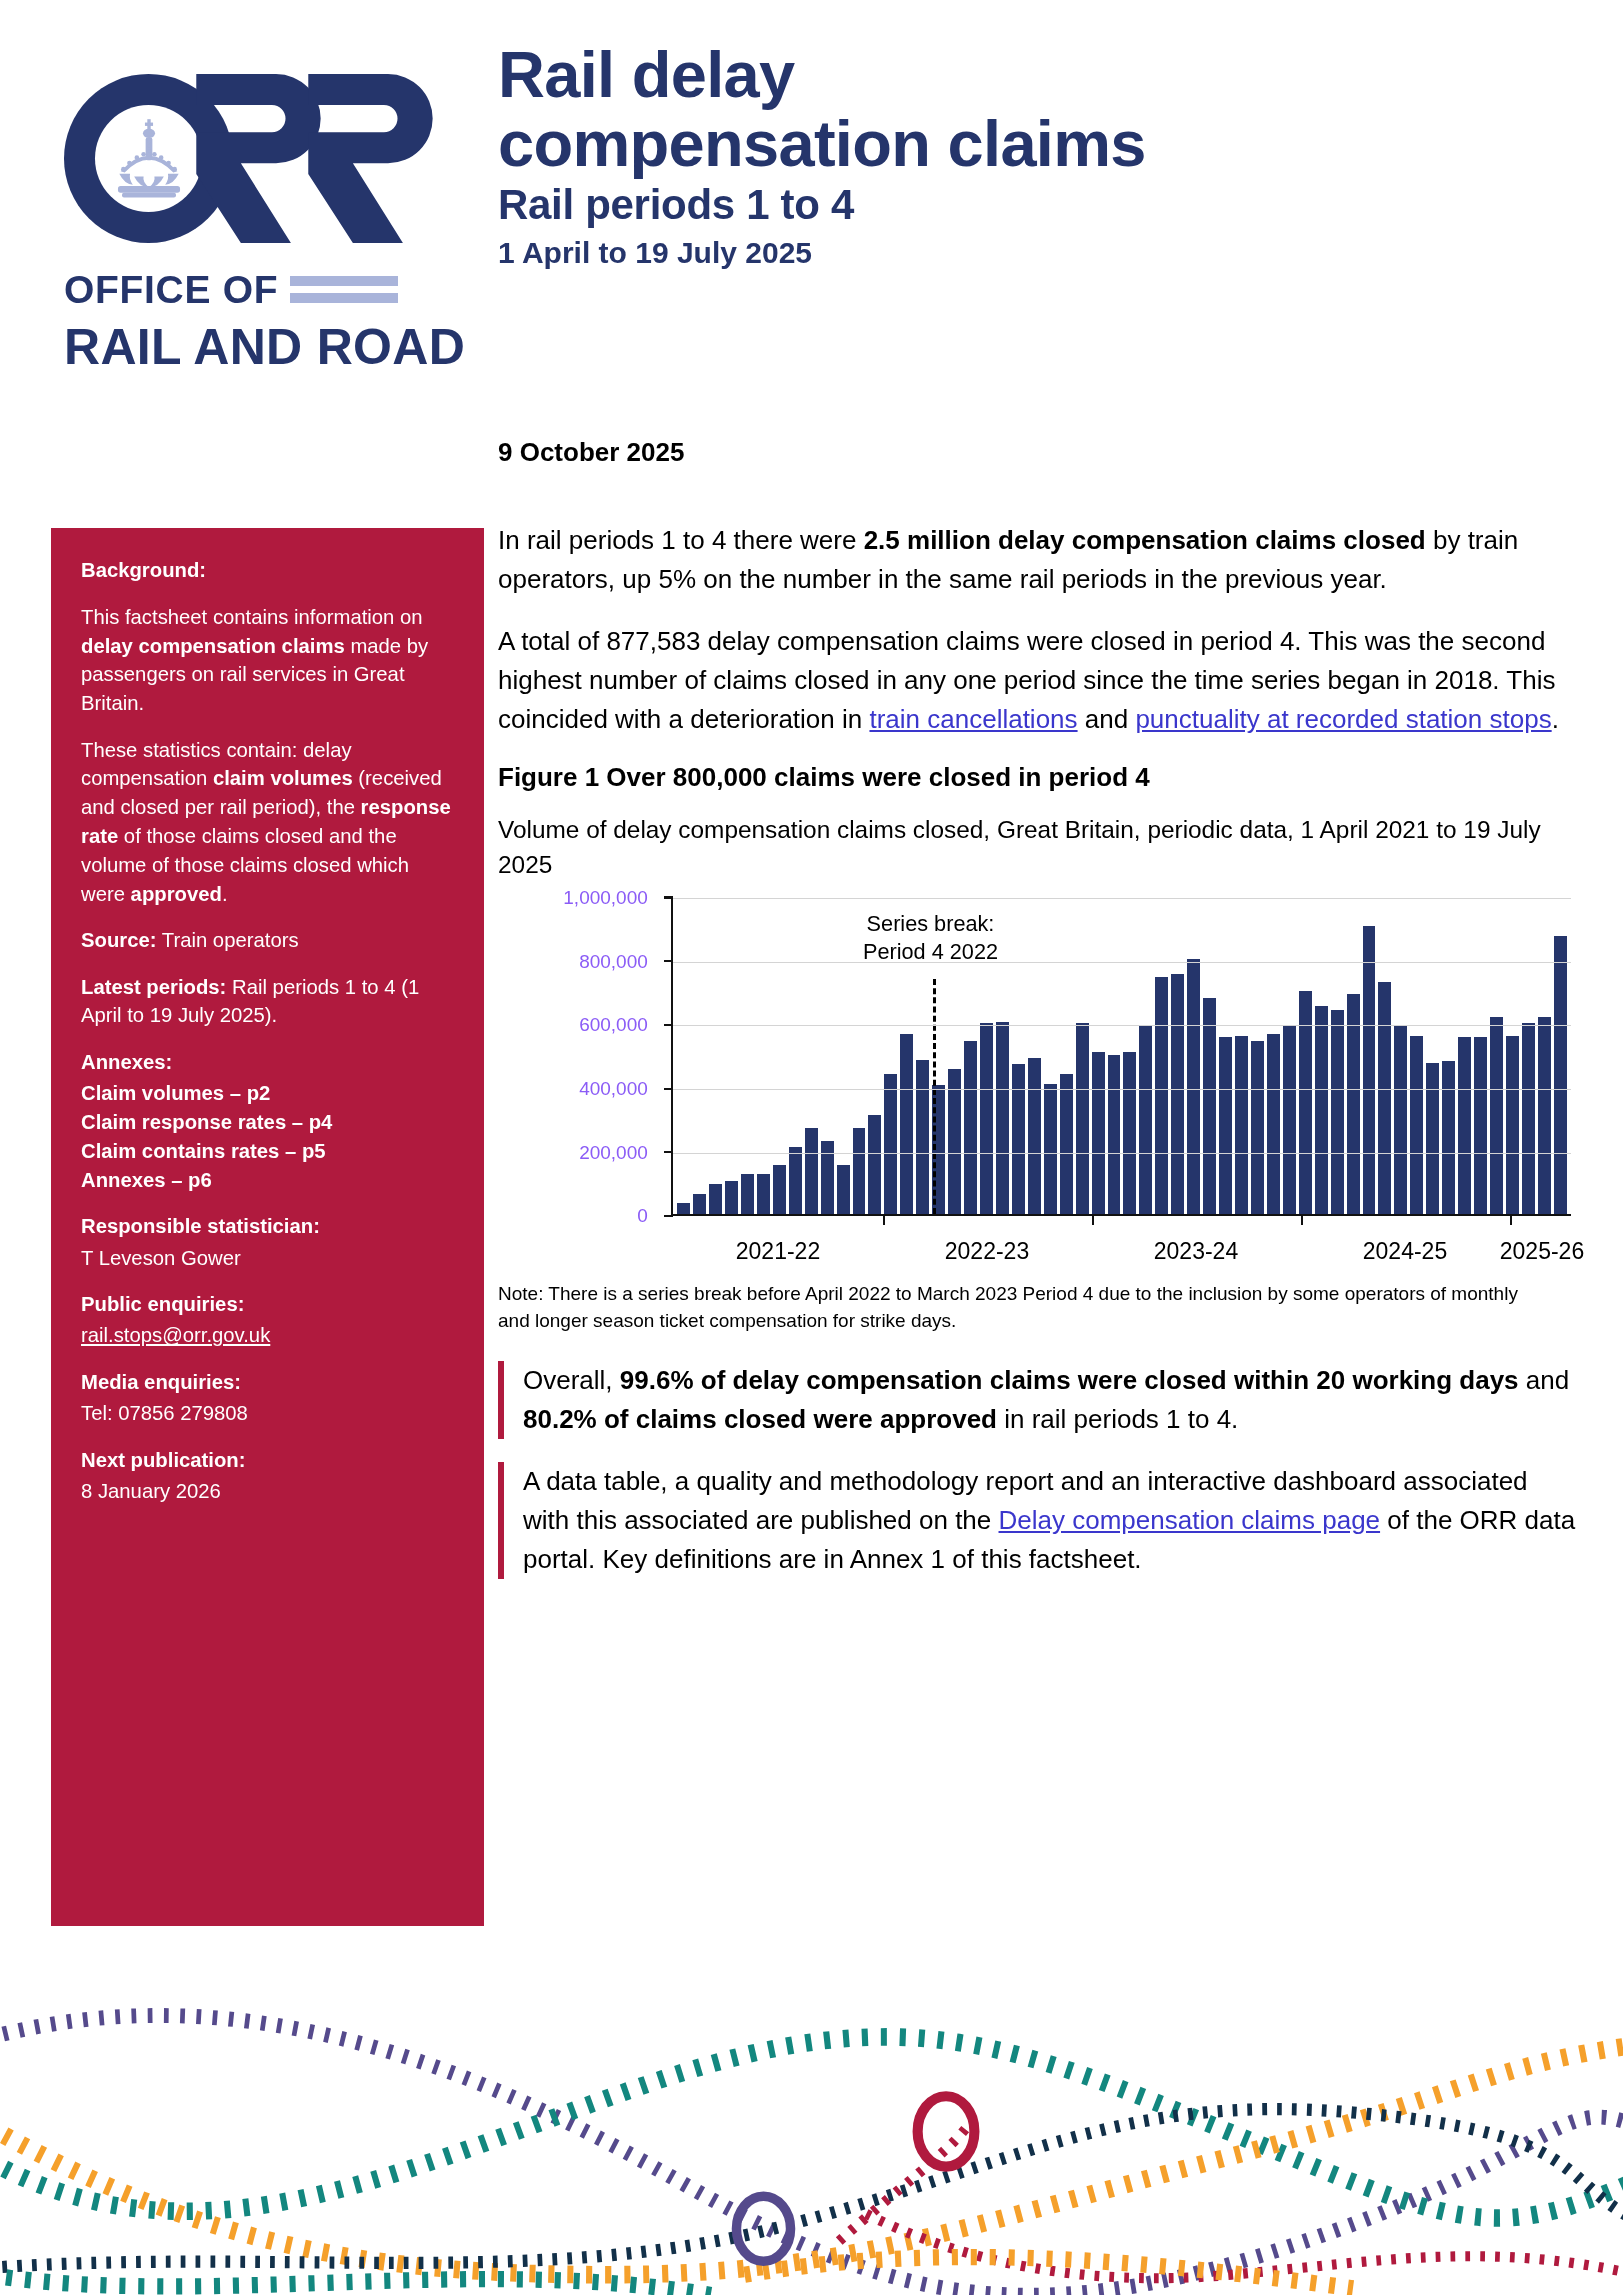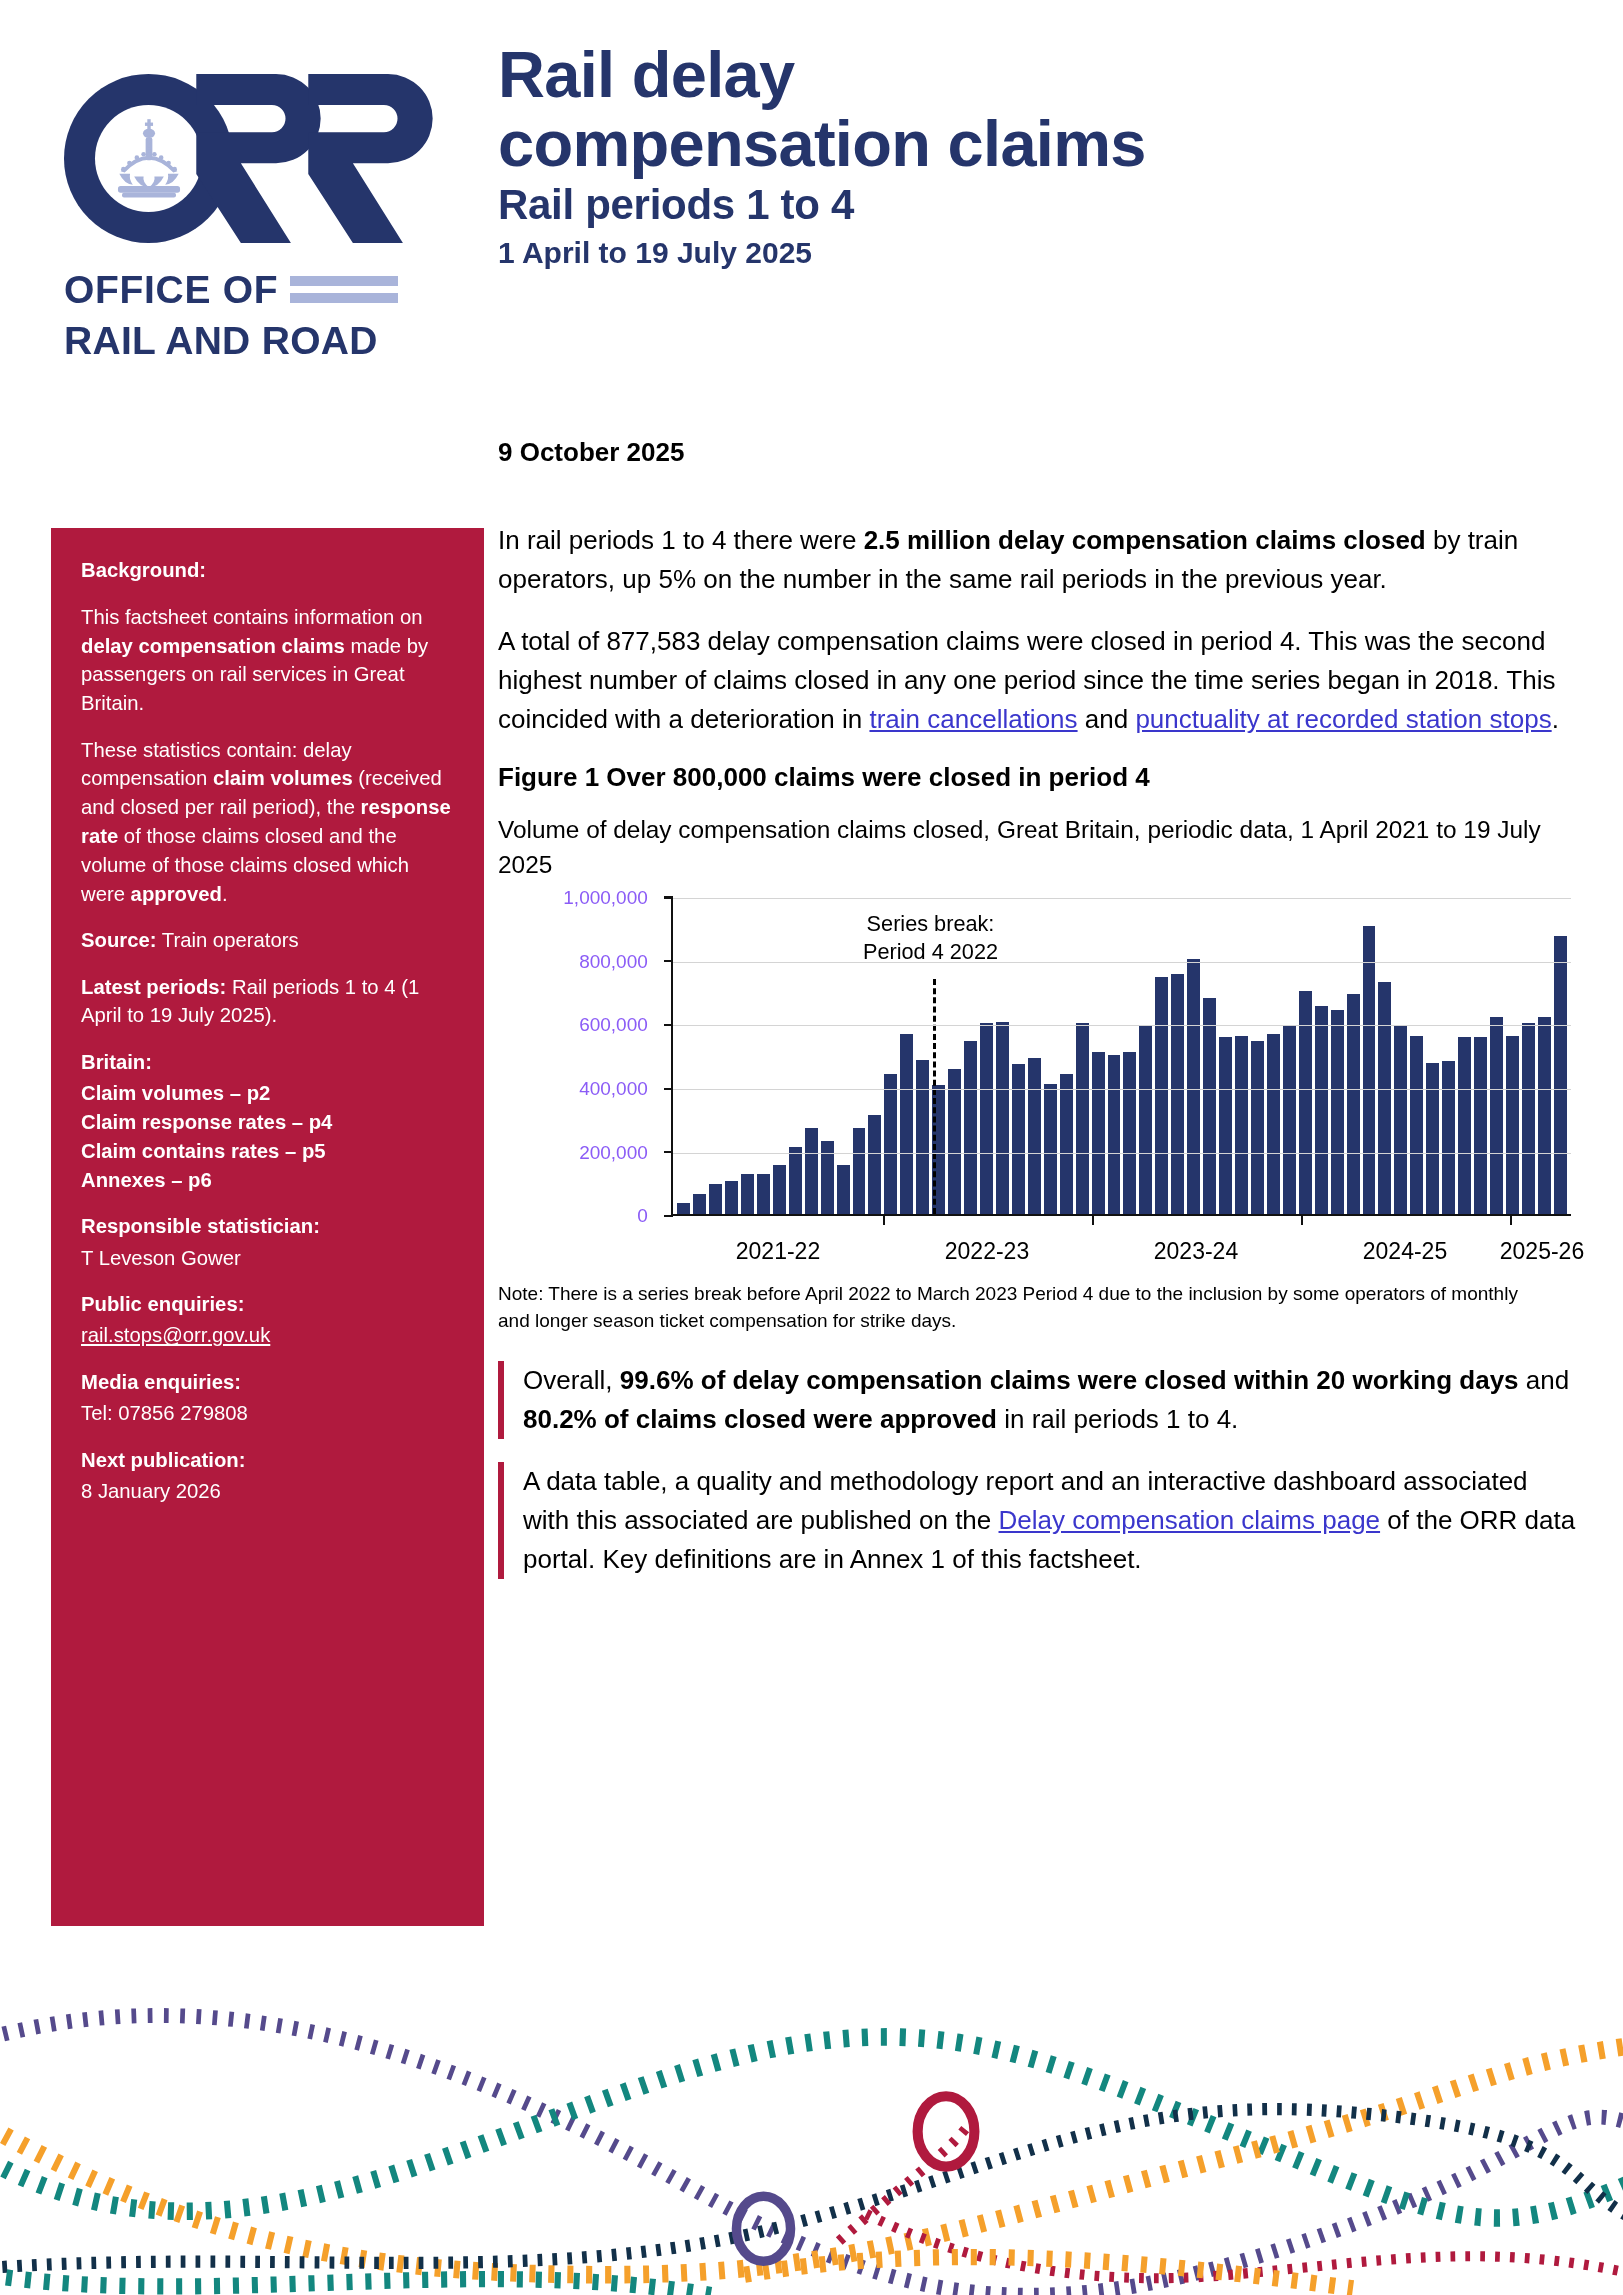--- a/index.html
+++ b/index.html
@@ -40,21 +40,21 @@
   .logo-r1 { left: 132px; }
   .logo-r2 { left: 244px; }
 
   .logo-text { position: absolute; left: 0; top: 223px; width: 406px; }
   .logo-line1 {
     font-size: 39px; font-weight: 700; color: #25356b;
     letter-spacing: 0.7px; line-height: 1.05; white-space: nowrap;
     display: flex; align-items: center; gap: 12.2px;
   }
   .logo-line2 {
-    font-size: 39px; font-weight: 700; color: #25356b;
+    font-size: 50px; font-weight: 700; color: #25356b;
     letter-spacing: 0.3px; line-height: 1.15; white-space: nowrap;
     margin-top: 8.1px;
   }
   .logo-bars { display: inline-flex; flex-direction: column; gap: 6.1px; padding-bottom: 2px; }
   .logo-bars span { display: block; width: 108px; height: 10.2px; background: #a9b4da; }
 
   .title-block { position: absolute; left: 498px; top: 41px; width: 1083px; }
   .title-main {
     font-size: 65px; font-weight: 700; color: #25356b;
     line-height: 1.06; letter-spacing: -0.7px;
@@ -254,21 +254,21 @@
   </p>
 
   <p>
     <b>Source:</b><span> Train operators</span>
   </p>
 
   <p>
     <b>Latest periods:</b><span> Rail periods 1 to 4 (1 April to 19 July 2025).</span>
   </p>
 
-  <p class="lead tight">Britain:</p>
+  <p class="lead tight">Annexes:</p>
   <div class="contents-list">
     <div>Claim volumes – p2</div>
     <div>Claim response rates – p4</div>
     <div>Claim contains rates – p5</div>
     <div>Annexes – p6</div>
   </div>
 
   <p class="lead tight">Responsible statistician:</p>
   <p>T Leveson Gower</p>
 

